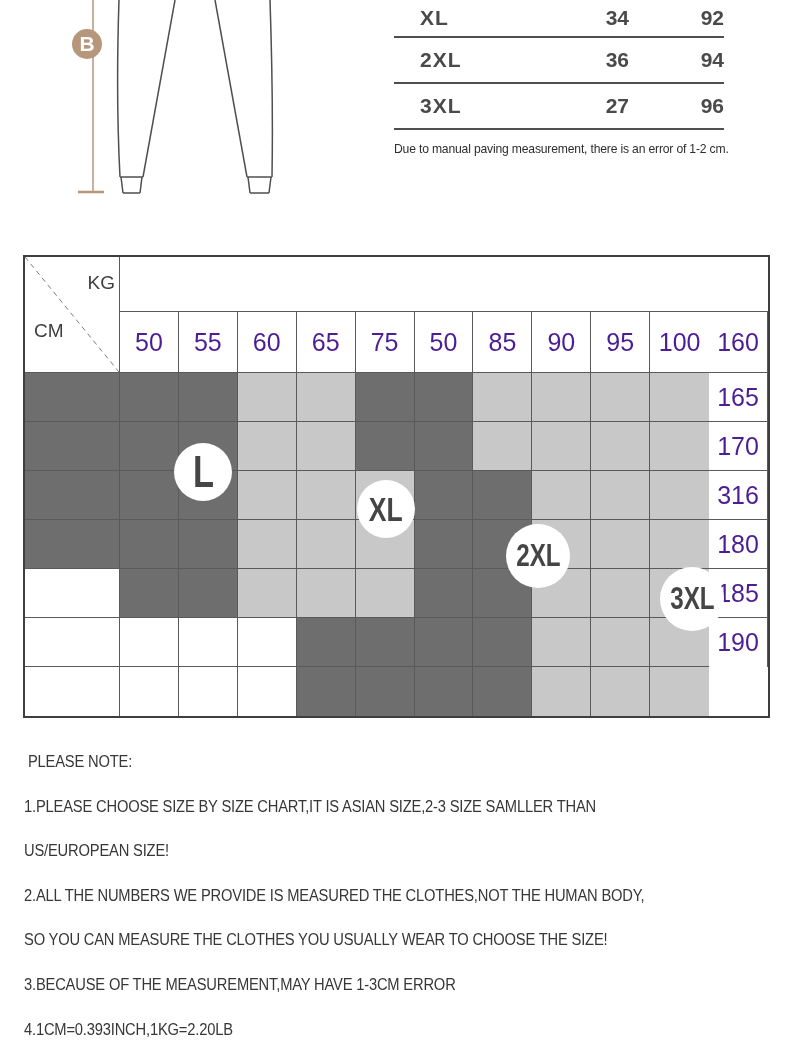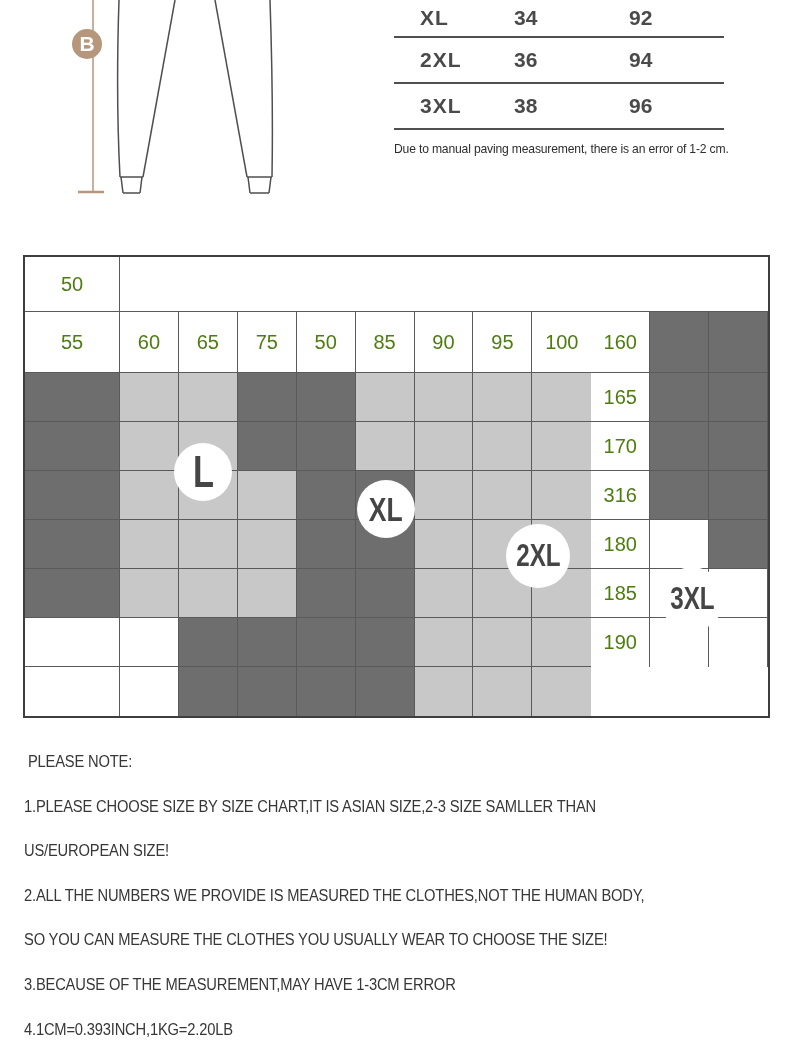--- a/index.html
+++ b/index.html
@@ -7,41 +7,41 @@
           font-family:"Liberation Sans","DejaVu Sans",sans-serif;}
 
   
   .pants{position:absolute;left:60px;top:0;width:340px;height:200px;}
 
   
   .mtable{position:absolute;left:394px;top:0;width:330px;}
   .mrow{display:grid;grid-template-columns:120px 115px 95px;align-items:center;
         height:44px;border-bottom:2px solid #4f4f4f;}
   .mrow:first-child{height:36px;}
-  .mcell{font-size:21px;font-weight:bold;color:#4a4a4a;text-align:left;}
+  .mcell{font-size:21px;font-weight:bold;color:#4a4a4a;text-align:right;}
   .mlabel{text-align:left;padding-left:26px;letter-spacing:1px;}
   .mnote{position:absolute;left:394px;top:141px;font-size:13.5px;color:#2d2d2d;
          letter-spacing:-0.2px;white-space:nowrap;transform:scaleX(0.9);transform-origin:left top;}
 
   
   .chart{position:absolute;left:23px;top:255px;width:747px;height:463px;
          display:grid;grid-template-columns:95px repeat(11,1fr);
          grid-template-rows:55px 61px repeat(7,1fr);
          border:2px solid #3e3e3e;box-sizing:border-box;background:#fff;}
   .cell{border-right:1px solid #5a5a5a;border-bottom:1px solid #5a5a5a;
         display:flex;align-items:center;justify-content:center;box-sizing:border-box;}
   .cell.lc{border-right:none;}
   .cell.lr{border-bottom:none;}
   .corner{grid-row:1/3;grid-column:1;position:relative;background:#fff;}
   .corner svg{position:absolute;left:0;top:0;width:100%;height:100%;}
   .unit{position:absolute;font-size:19px;color:#3f3f3f;}
   .unit.kg{top:15px;right:4px;}
   .unit.cm{top:63px;left:9px;}
   .strip{grid-row:1;grid-column:2/13;background:#fff;border-bottom:1px solid #5a5a5a;}
-  .hx,.hy{font-size:20px;color:#4d7c0f;background:#fff;}
+  .hx,.hy{font-size:25px;color:#4c1d95;background:#fff;}
   .c.w{background:#ffffff;}
   .c.l{background:#c8c8c8;}
   .c.d{background:#6e6e6e;}
   .bubble{position:absolute;border-radius:50%;background:#fff;display:flex;
           align-items:center;justify-content:center;font-weight:bold;color:#454545;}
   .bubble span{display:inline-block;transform:scaleX(0.78);}
 
   
   .notes{position:absolute;left:24px;top:740px;width:760px;}
   .note-line{height:44.6px;line-height:44.6px;font-size:16px;color:#373737;
@@ -77,27 +77,34 @@
         <div class="mcell">34</div>
         <div class="mcell">92</div>
       </div>
       <div class="mrow">
         <div class="mcell mlabel">2XL</div>
         <div class="mcell">36</div>
         <div class="mcell">94</div>
       </div>
       <div class="mrow">
         <div class="mcell mlabel">3XL</div>
-        <div class="mcell">38</div>
+        <div class="mcell">27</div>
         <div class="mcell">96</div>
       </div>
     </div>
   <div class="mnote">Due to manual paving measurement, there is an error of 1-2 cm.</div>
 
   <div class="chart" id="chart">
+      <div class="cell corner">
+        <svg viewBox="0 0 100 100" preserveAspectRatio="none">
+          <line x1="0" y1="0" x2="100" y2="100" stroke="#7d7d7d" stroke-width="1" vector-effect="non-scaling-stroke" stroke-dasharray="5 4"></line>
+        </svg>
+        <div class="unit kg">KG</div>
+        <div class="unit cm">CM</div>
+      </div>
       <div class="cell strip lc"></div>
       <div class="cell hx">50</div>
       <div class="cell hx">55</div>
       <div class="cell hx">60</div>
       <div class="cell hx">65</div>
       <div class="cell hx">75</div>
       <div class="cell hx">50</div>
       <div class="cell hx">85</div>
       <div class="cell hx">90</div>
       <div class="cell hx">95</div>

